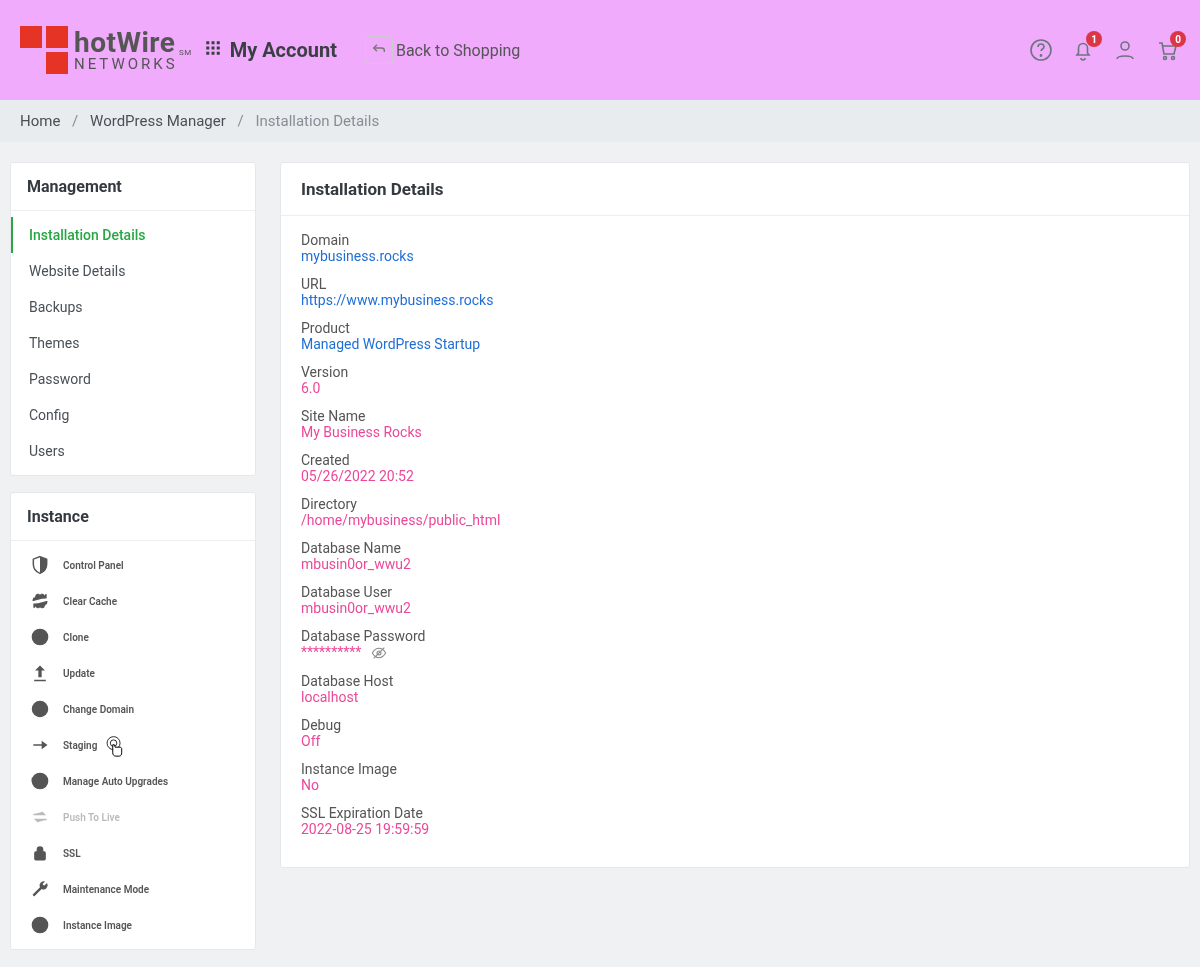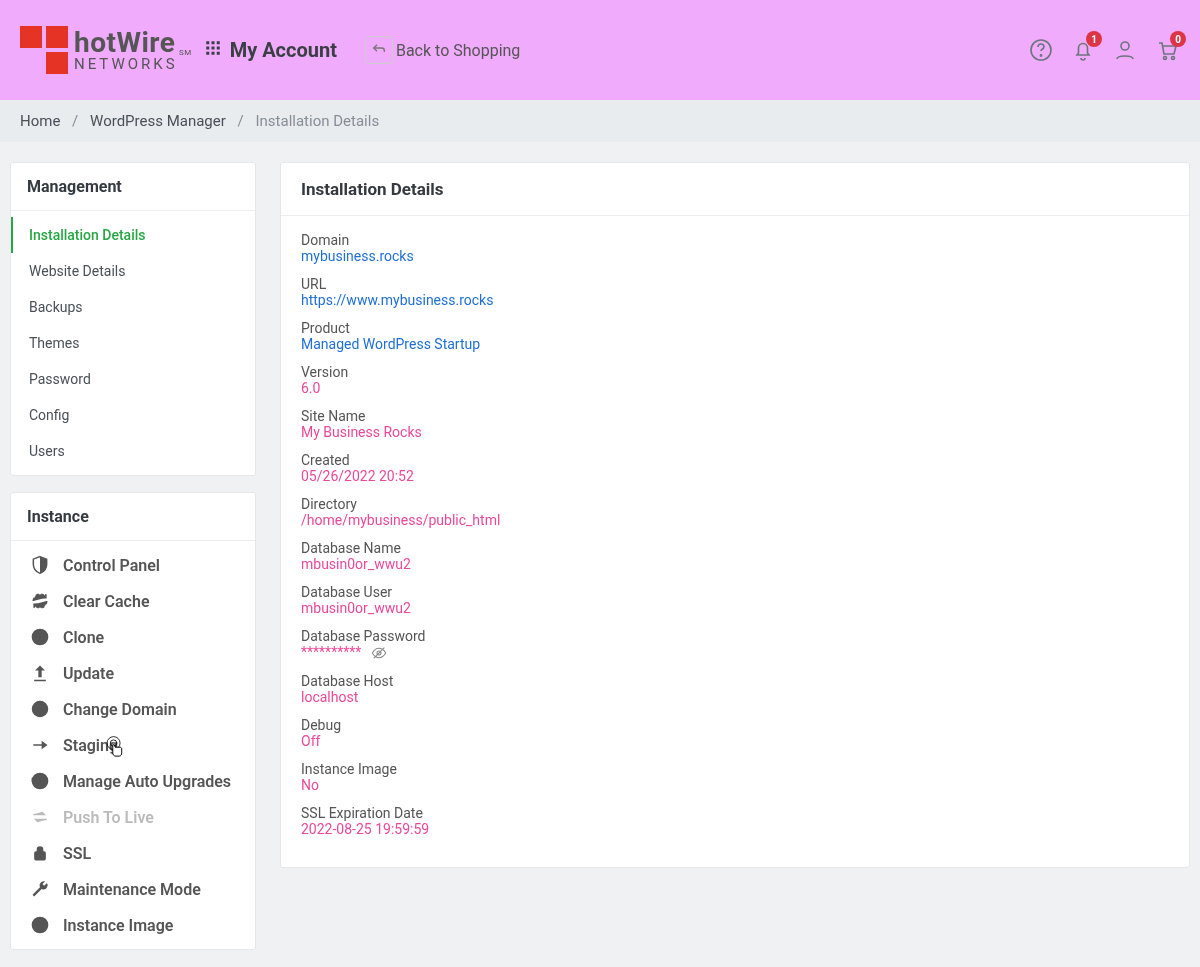--- a/index.html
+++ b/index.html
@@ -61,21 +61,21 @@
   }
   .mgmt-list { padding: 6px 0; }
   .mgmt-item {
     padding: 10px 16px; font-size:14px; color:#495057; cursor:pointer;
     border-left: 2px solid transparent;
   }
   .mgmt-item.active { border-left-color:#28a745; color:#28a745; font-weight:500; }
   .actions-list { padding: 6px 4px; }
   .action-item {
     display:flex; align-items:center; gap:12px; padding:8px 14px;
-    color:#555; font-weight:600; font-size:16px; cursor:pointer; position:relative;
+    color:#555; font-weight:600; font-size:10px; cursor:pointer; position:relative;
   }
   .action-item.disabled { opacity:.4; }
   .action-item .aicon { width:22px; display:flex; justify-content:center; color:#555;}
   .action-item .aicon svg { width:20px; height:20px; fill:#555; }
   .cursor-hand {
      position:absolute; left:88px; top:8px; pointer-events:none;
   }
   .cursor-hand svg { width:26px; height:26px; }
   
   .col-main { flex:1; }

